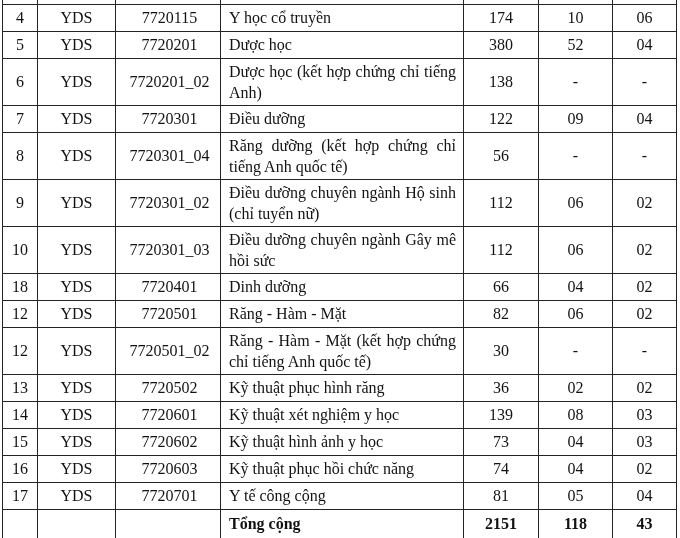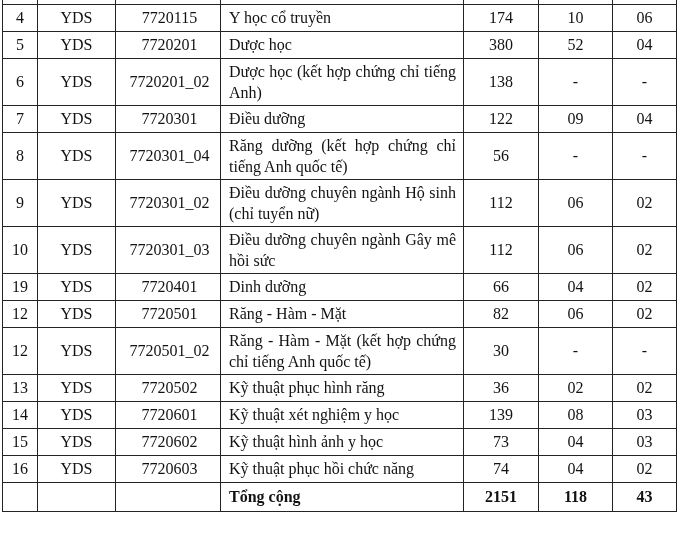--- a/index.html
+++ b/index.html
@@ -132,21 +132,21 @@
         <tr>
     <td class="c-stt">10</td>
     <td class="c-unit">YDS</td>
     <td class="c-code">7720301_03</td>
     <td class="c-name">Điều dưỡng chuyên ngành Gây mê hồi sức</td>
     <td class="c-num">112</td>
     <td class="c-num">06</td>
     <td class="c-num">02</td>
   </tr>
         <tr>
-    <td class="c-stt">19</td>
+    <td class="c-stt">18</td>
     <td class="c-unit">YDS</td>
     <td class="c-code">7720401</td>
     <td class="c-name">Dinh dưỡng</td>
     <td class="c-num">66</td>
     <td class="c-num">04</td>
     <td class="c-num">02</td>
   </tr>
         <tr>
     <td class="c-stt">12</td>
     <td class="c-unit">YDS</td>
@@ -193,20 +193,29 @@
     <td class="c-num">03</td>
   </tr>
         <tr>
     <td class="c-stt">16</td>
     <td class="c-unit">YDS</td>
     <td class="c-code">7720603</td>
     <td class="c-name">Kỹ thuật phục hồi chức năng</td>
     <td class="c-num">74</td>
     <td class="c-num">04</td>
     <td class="c-num">02</td>
+  </tr>
+        <tr>
+    <td class="c-stt">17</td>
+    <td class="c-unit">YDS</td>
+    <td class="c-code">7720701</td>
+    <td class="c-name">Y tế công cộng</td>
+    <td class="c-num">81</td>
+    <td class="c-num">05</td>
+    <td class="c-num">04</td>
   </tr>
         <tr class="total">
     <td class="c-stt"></td>
     <td class="c-unit"></td>
     <td class="c-code"></td>
     <td class="c-name">Tổng cộng</td>
     <td class="c-num">2151</td>
     <td class="c-num">118</td>
     <td class="c-num">43</td>
   </tr>

